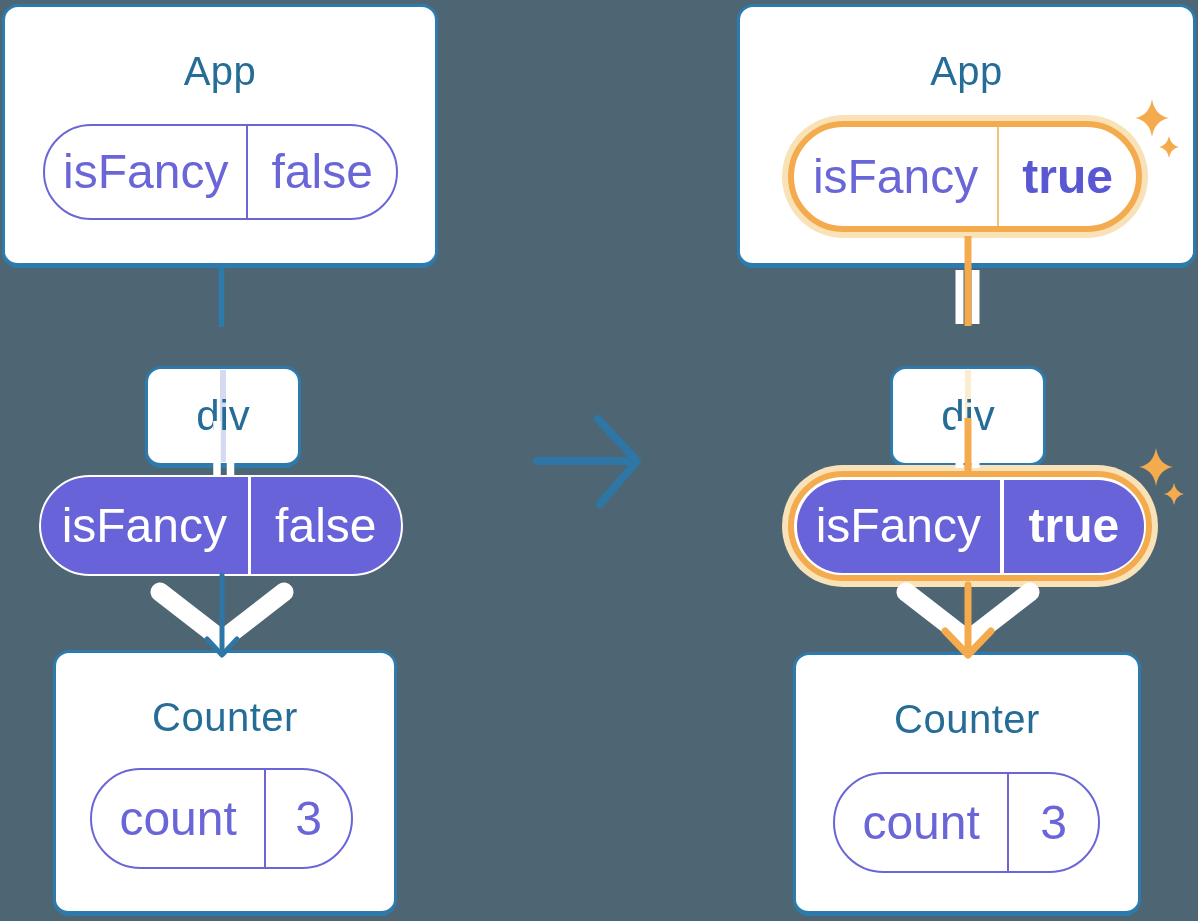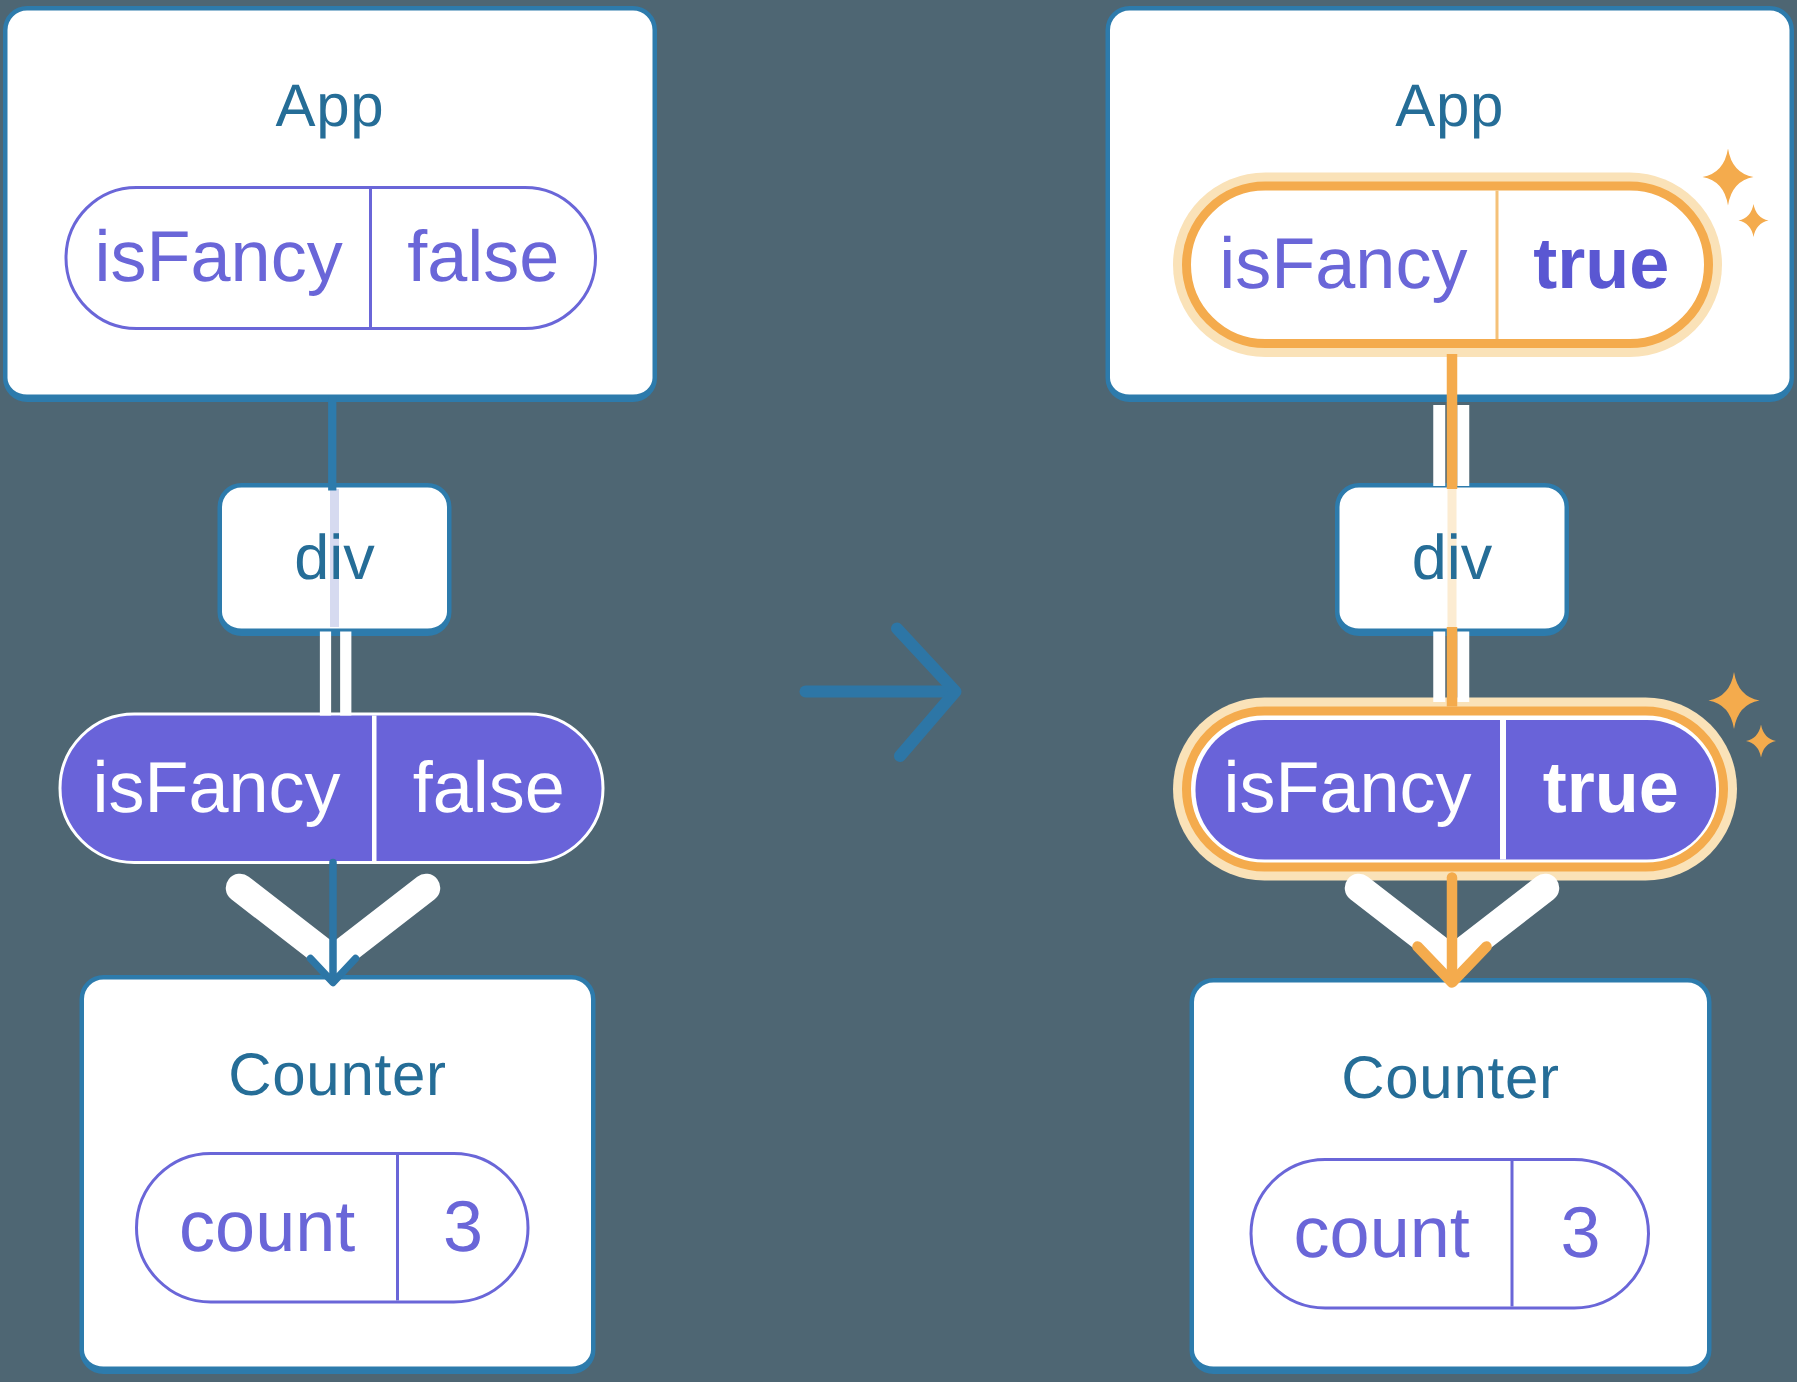--- a/index.html
+++ b/index.html
@@ -25,21 +25,21 @@
              color:#6a66d8;font-size:48px;line-height:1;z-index:2;}
   .pill-ring .sec + .sec{border-left:2.5px solid #f5c178;}
 
   .pill-ring-solid{position:absolute;box-sizing:border-box;background:#fff;
              border:6px solid #f4ab4d;border-radius:60px;box-shadow:0 0 0 6px #fae2b8;z-index:2;}
   .pill-ring-solid .inner{position:absolute;inset:2.5px;background:#6963d9;border-radius:46px;
              display:flex;color:#fff;font-size:48px;line-height:1;}
   .pill-ring-solid .sec + .sec{border-left:4px solid #fff;}
 
   .divcard{display:flex;align-items:center;justify-content:center;font-size:42px;
-           font-weight:500;color:#256d97;}
+           font-weight:500;color:#256d97;margin-top:44px;}
   .divcard .label{position:relative;z-index:2;}
   .vstripe{position:absolute;top:1px;bottom:1px;width:6px;left:50%;margin-left:-3px;z-index:1;}
   .stripe-lav{background:#d6daf0;}
   .stripe-org{background:#fcecd2;}
 
   .bold-val{font-weight:700;color:#5a57d2;text-align:right;}
   .pill-ring-solid .bold-val{color:#fff;}
 
   .overlay{position:absolute;left:0;top:0;width:1198px;height:921px;z-index:5;pointer-events:none;}
 </style>

